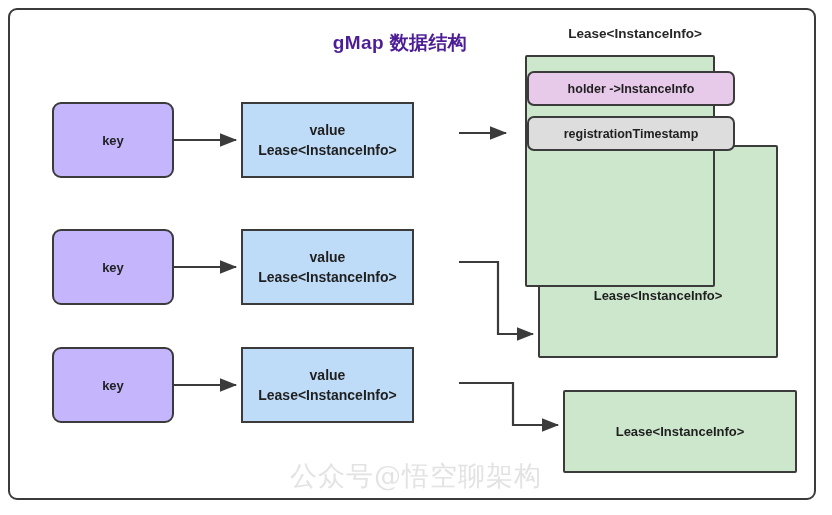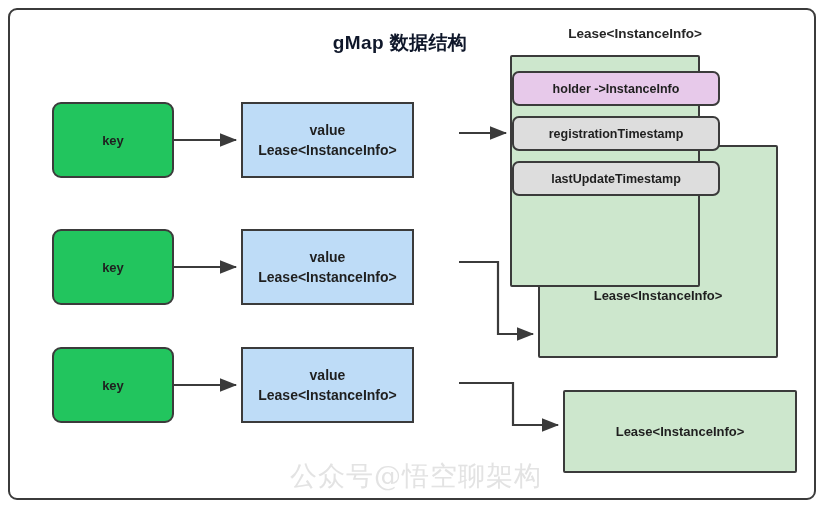--- a/index.html
+++ b/index.html
@@ -29,21 +29,21 @@
     background: transparent;
   }
   .title {
     position: absolute;
     left: 250px;
     top: 30px;
     width: 300px;
     text-align: center;
     font-size: 19px;
     font-weight: bold;
-    color: #0f172a;
+    color: #4c1d95;
     letter-spacing: 0.4px;
   }
   .lease-caption {
     position: absolute;
     left: 520px;
     top: 26px;
     width: 230px;
     text-align: center;
     font-size: 13.5px;
     font-weight: bold;
@@ -54,21 +54,21 @@
     box-sizing: border-box;
     border: 2.5px solid #3b3b3b;
     display: flex;
     align-items: center;
     justify-content: center;
     text-align: center;
     font-weight: bold;
     color: #1f1f1f;
   }
   .key-box {
-    background: #22c55e;
+    background: #c4b5fd;
     border-radius: 9px;
     font-size: 13px;
     width: 122px;
     height: 76px;
   }
   .value-box {
     background: #bedcf7;
     border-radius: 0;
     font-size: 14px;
     width: 173px;
@@ -137,29 +137,26 @@
   <div class="outer-frame"></div>
 
   <div class="node green-box" style="left:563px; top:390px; width:234px; height:83px;">
     <span>Lease&lt;InstanceInfo&gt;</span>
   </div>
 
   <div class="node green-box" style="left:538px; top:145px; width:240px; height:213px; align-items:center;">
     <span style="position:relative; top:44px;">Lease&lt;InstanceInfo&gt;</span>
   </div>
 
-  <div class="node green-box card1" style="left:510px; top:55px; width:190px; height:232px;">
+  <div class="node green-box card1" style="left:525px; top:55px; width:190px; height:232px;">
     <div class="field holder">
       <span>holder -&gt;InstanceInfo</span>
     </div>
     <div class="field plain">
       <span>registrationTimestamp</span>
-    </div>
-    <div class="field plain">
-      <span>lastUpdateTimestamp</span>
     </div>
   </div>
 
   <div class="node key-box" style="left:52px; top:102px;">
     <span>key</span>
   </div>
   <div class="node value-box" style="left:241px; top:102px;">
     <div>
       <div>value</div>
       <div>Lease&lt;InstanceInfo&gt;</div>

